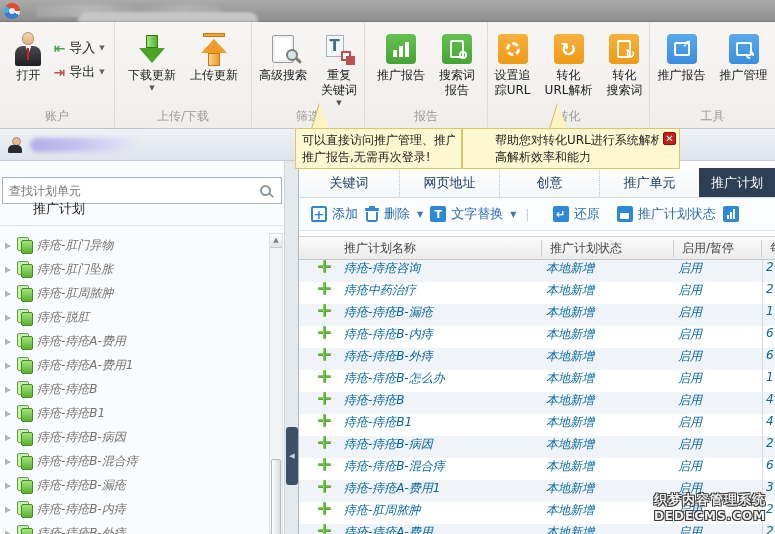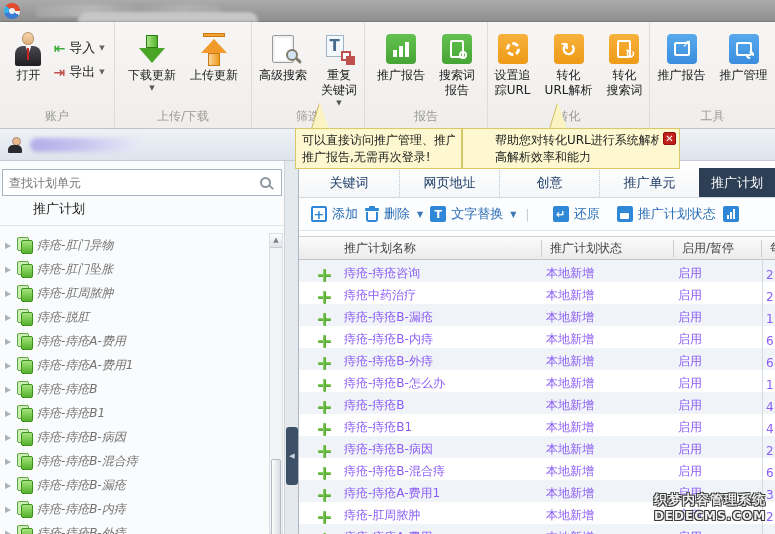--- a/index.html
+++ b/index.html
@@ -97,21 +97,21 @@
   .bubble .bl{white-space:nowrap;overflow:hidden;}
   .bubble1{left:295px;width:167px;}
   .bubble2{left:462px;width:218px;padding-right:20px;padding-left:32px;}
   .tail{position:absolute;width:0;height:0;border-left:8px solid transparent;border-right:9px solid transparent;
     border-bottom:26px solid #fbf3c2;top:103px;z-index:9;filter:drop-shadow(-1px 0 0 #cdbb62);}
   .tail1{left:312px;} .tail2{left:550px;}
   .close-x{position:absolute;right:3px;top:3px;width:13px;height:13px;background:#c2201a;border:1px solid #8e120e;
     border-radius:2px;color:#fff;font-size:10px;font-weight:bold;line-height:11px;text-align:center;cursor:pointer;}
   
   .sidebar{position:absolute;left:0;top:161px;width:284px;bottom:0;background:#fafbfc;}
-  .searchbox{position:absolute;left:2px;top:8px;width:280px;height:27px;background:#fff;
+  .searchbox{position:absolute;left:2px;top:16px;width:280px;height:27px;background:#fff;
     border:1px solid #a9b3bd;display:flex;align-items:center;}
   .searchbox input{flex:1;border:none;outline:none;font:12px "DejaVu Sans",sans-serif;color:#999;padding:0 6px;background:transparent;}
   .smag{position:relative;width:11px;height:11px;border:2px solid #8d97a1;border-radius:50%;margin-right:10px;}
   .smag::after{content:"";position:absolute;width:6px;height:2px;background:#8d97a1;transform:rotate(45deg);right:-5px;bottom:-2px;}
   .section-title{position:absolute;left:0;top:31px;height:34px;line-height:34px;padding-left:33px;
     font-size:13px;color:#222;border-bottom:1px solid #e3e7ea;width:100%;}
   .tree{position:absolute;left:0;top:72px;right:16px;bottom:0;overflow:hidden;}
   .titem{display:flex;align-items:center;height:24px;padding-left:5px;gap:4px;cursor:default;}
   .texp{color:#a9b2ba;font-size:8px;width:8px;}
   .tico{position:relative;width:16px;height:16px;flex:0 0 16px;}
@@ -151,21 +151,21 @@
   .ti.view::after{content:"";width:9px;height:6px;background:#fff;border-radius:1px;margin-top:3px;}
   .ti.chart{background:#2f87d8;}
   .ti .wbars{display:flex;align-items:flex-end;gap:1px;}
   .ti .wbars i{width:2px;background:#fff;display:block;}
   .ti .wbars .b1{height:4px;} .ti .wbars .b2{height:7px;} .ti .wbars .b3{height:10px;}
   
   .grid{position:absolute;left:0;top:75px;right:0;bottom:0;font-size:12px;}
   .ghead{display:flex;height:24px;background:linear-gradient(#fbfbfb,#ebebeb);
     border-top:1px solid #d0d0d0;border-bottom:1px solid #c6c6c6;color:#444;align-items:center;}
   .ghead .gc{border-right:1px solid #cfcfcf;display:flex;align-items:center;padding-left:8px;overflow:hidden;white-space:nowrap;}
-  .grow{display:flex;height:22px;align-items:flex-end;color:#8b5cf6;}
+  .grow{display:flex;height:22px;align-items:flex-start;color:#0369a1;font-style:italic;}
   .grow:nth-child(odd){background:#f0f3f7;}
   .gc{flex:0 0 auto;overflow:hidden;white-space:nowrap;}
   .c-a{width:14px;} .c-plus{width:23px;display:flex;align-items:center;justify-content:center;}
   .c-name{width:206px;padding-left:8px;} .c-status{width:132px;padding-left:4px;}
   .c-toggle{width:88px;padding-left:4px;} .c-value{flex:1 1 auto;padding-left:4px;}
   .vline{position:absolute;left:463px;top:24px;bottom:0;width:1px;background:#d5dade;}
   .plus{position:relative;width:13px;height:13px;}
   .plus::before{content:"";position:absolute;left:0;top:5px;width:13px;height:3px;background:linear-gradient(#8fd46a,#4ba128);border-radius:1px;}
   .plus::after{content:"";position:absolute;left:5px;top:0;width:3px;height:13px;background:linear-gradient(90deg,#8fd46a,#4ba128);border-radius:1px;}
   

